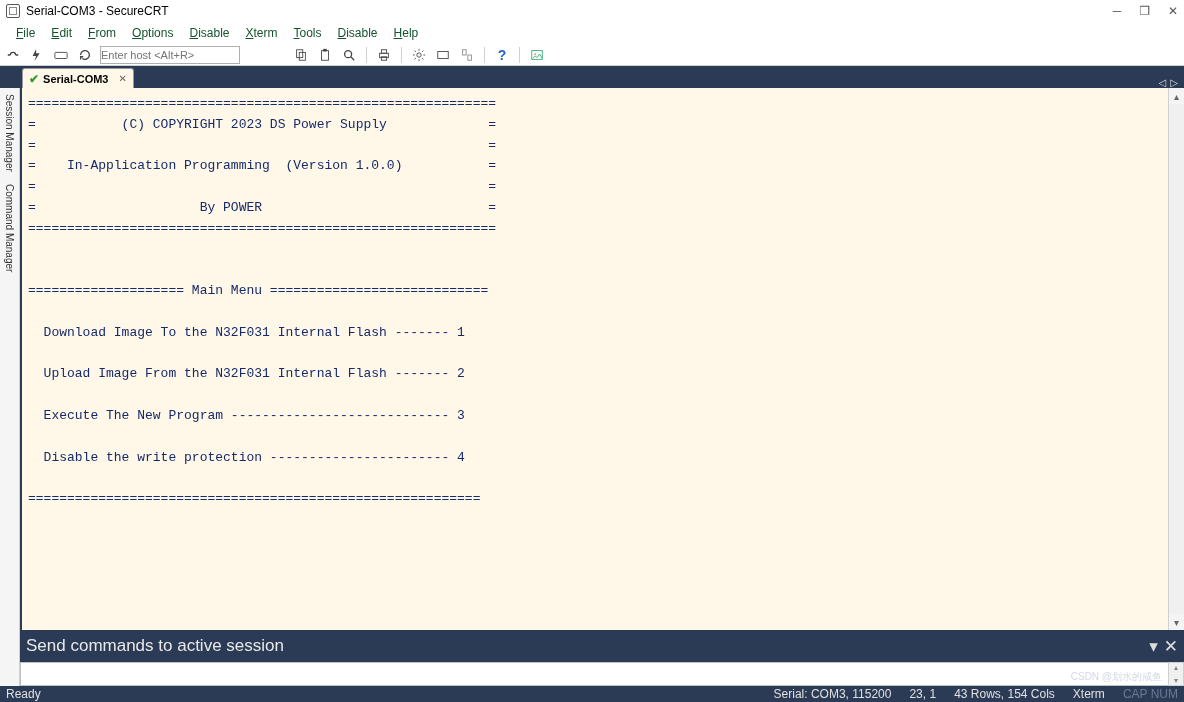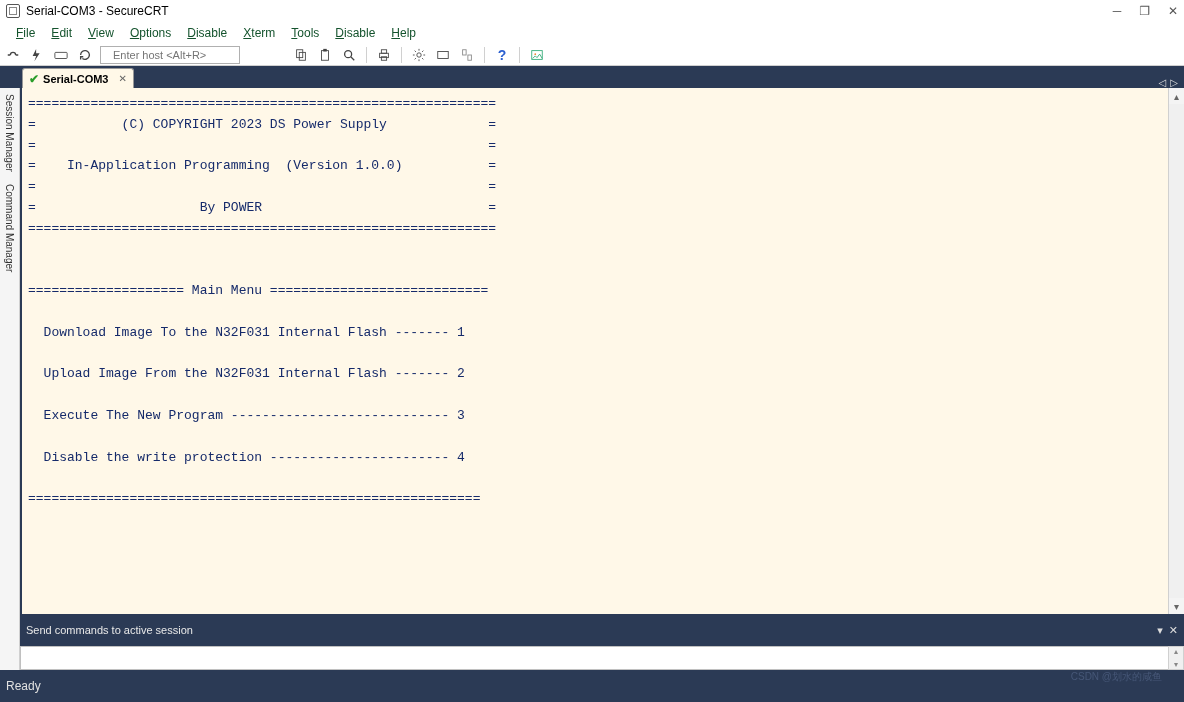--- a/index.html
+++ b/index.html
@@ -66,21 +66,21 @@
   width: 18px; height: 18px;
   display: flex; align-items: center; justify-content: center;
   color: #444;
 }
 .toolbar .tbtn svg { width: 14px; height: 14px; }
 .toolbar .hostbox {
   width: 140px; height: 18px;
   border: 1px solid #b0b0b0;
   background: #fff;
   font-size: 11px;
-  padding: 0 12px;
+  padding: 0 0;
   color: #888;
 }
 .toolbar .sep { width: 1px; height: 16px; background: #d0d0d0; margin: 0 2px;}
 .toolbar .tgap { width: 40px; }
 
 
 .tabstrip {
   height: 22px;
   background: #2b3a55;
   display: flex;
@@ -166,21 +166,21 @@
 }
 .vscroll .track { position:absolute; top:16px; bottom:16px; left:0; right:0;}
 .vscroll .bottom { position:absolute; bottom:0; left:0; right:0;}
 .termrow { flex:1; display:flex; min-height:0;}
 
 
 .cmdhdr {
   height: 32px;
   background: #2b3a55;
   color: #e8e8e8;
-  font-size: 11px;
+  font-size: 17px;
   display: flex;
   align-items: center;
   padding: 16px 6px;
 }
 .cmdhdr .rbtns { margin-left:auto; display:flex; gap:6px; color:#ddd;}
 .cmdinput {
   height: 24px;
   border: 1px solid #c0c0c0;
   border-right:none;
   background: #fff;
@@ -188,21 +188,21 @@
 }
 .cmdrow { display:flex; }
 .cmdrow .miniscroll {
   width:16px; background:#f0f0f0; border:1px solid #d0d0d0;
   display:flex; flex-direction:column; justify-content:space-between;
   color:#888; font-size:8px; align-items:center;
 }
 
 
 .statusbar {
-  height: 32px;
+  height: 16px;
   background: #2b3a55;
   color: #e0e0e0;
   font-size: 12px;
   display: flex;
   align-items: center;
   padding: 0 6px;
   gap: 18px;
 }
 .statusbar .stat-l { }
 .statusbar .stat-r { margin-left: auto; display:flex; gap:18px;}
@@ -218,21 +218,21 @@
   <div class="win-controls">
     <span>─</span>
     <span>❐</span>
     <span>✕</span>
   </div>
 </div>
 
 <div class="menubar">
   <span class="mitem">File</span>
   <span class="mitem">Edit</span>
-  <span class="mitem">View</span>
+  <span class="mitem">From</span>
   <span class="mitem">Options</span>
   <span class="mitem">Disable</span>
   <span class="mitem">Xterm</span>
   <span class="mitem">Tools</span>
   <span class="mitem">Disable</span>
   <span class="mitem">Help</span>
 </div>
 
 <div class="toolbar">
   <span class="tbtn">
@@ -375,15 +375,22 @@
       <div class="miniscroll">
           <span>▴</span>
           <span>▾</span>
         </div>
     </div>
   </div>
 </div>
 
 <div class="statusbar">
   <span class="stat-l">Ready</span>
+  <div class="stat-r">
+    <span>Serial: COM3, 115200</span>
+    <span>23,  1</span>
+    <span>43 Rows, 154 Cols</span>
+    <span>Xterm</span>
+    <span class="faded">CAP NUM</span>
+  </div>
 </div>
 
 <div class="watermark">CSDN @划水的咸鱼</div>
 
 </body></html>

